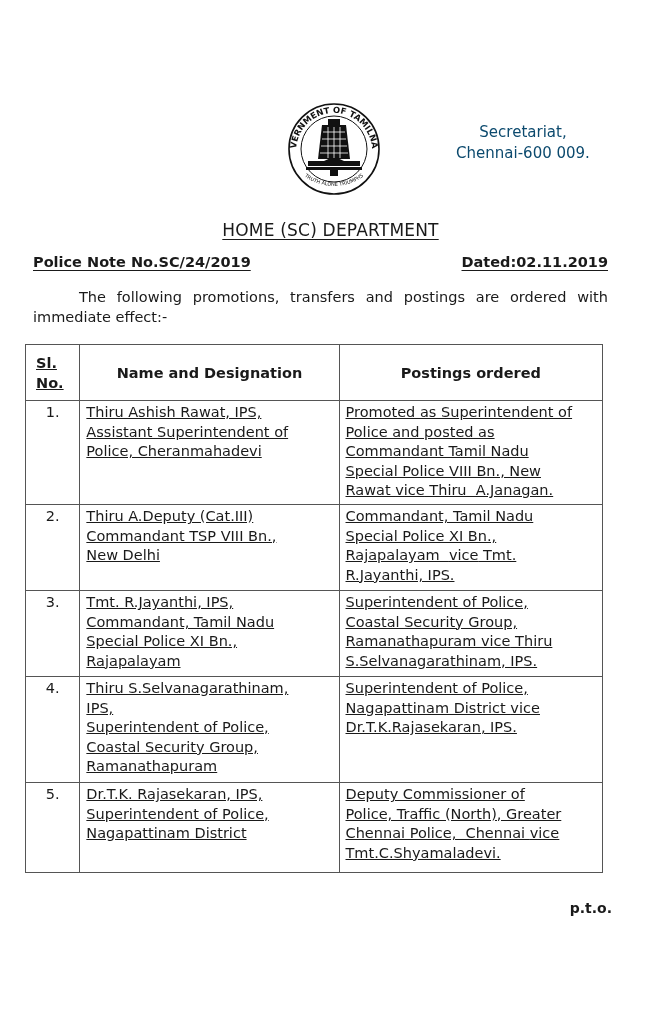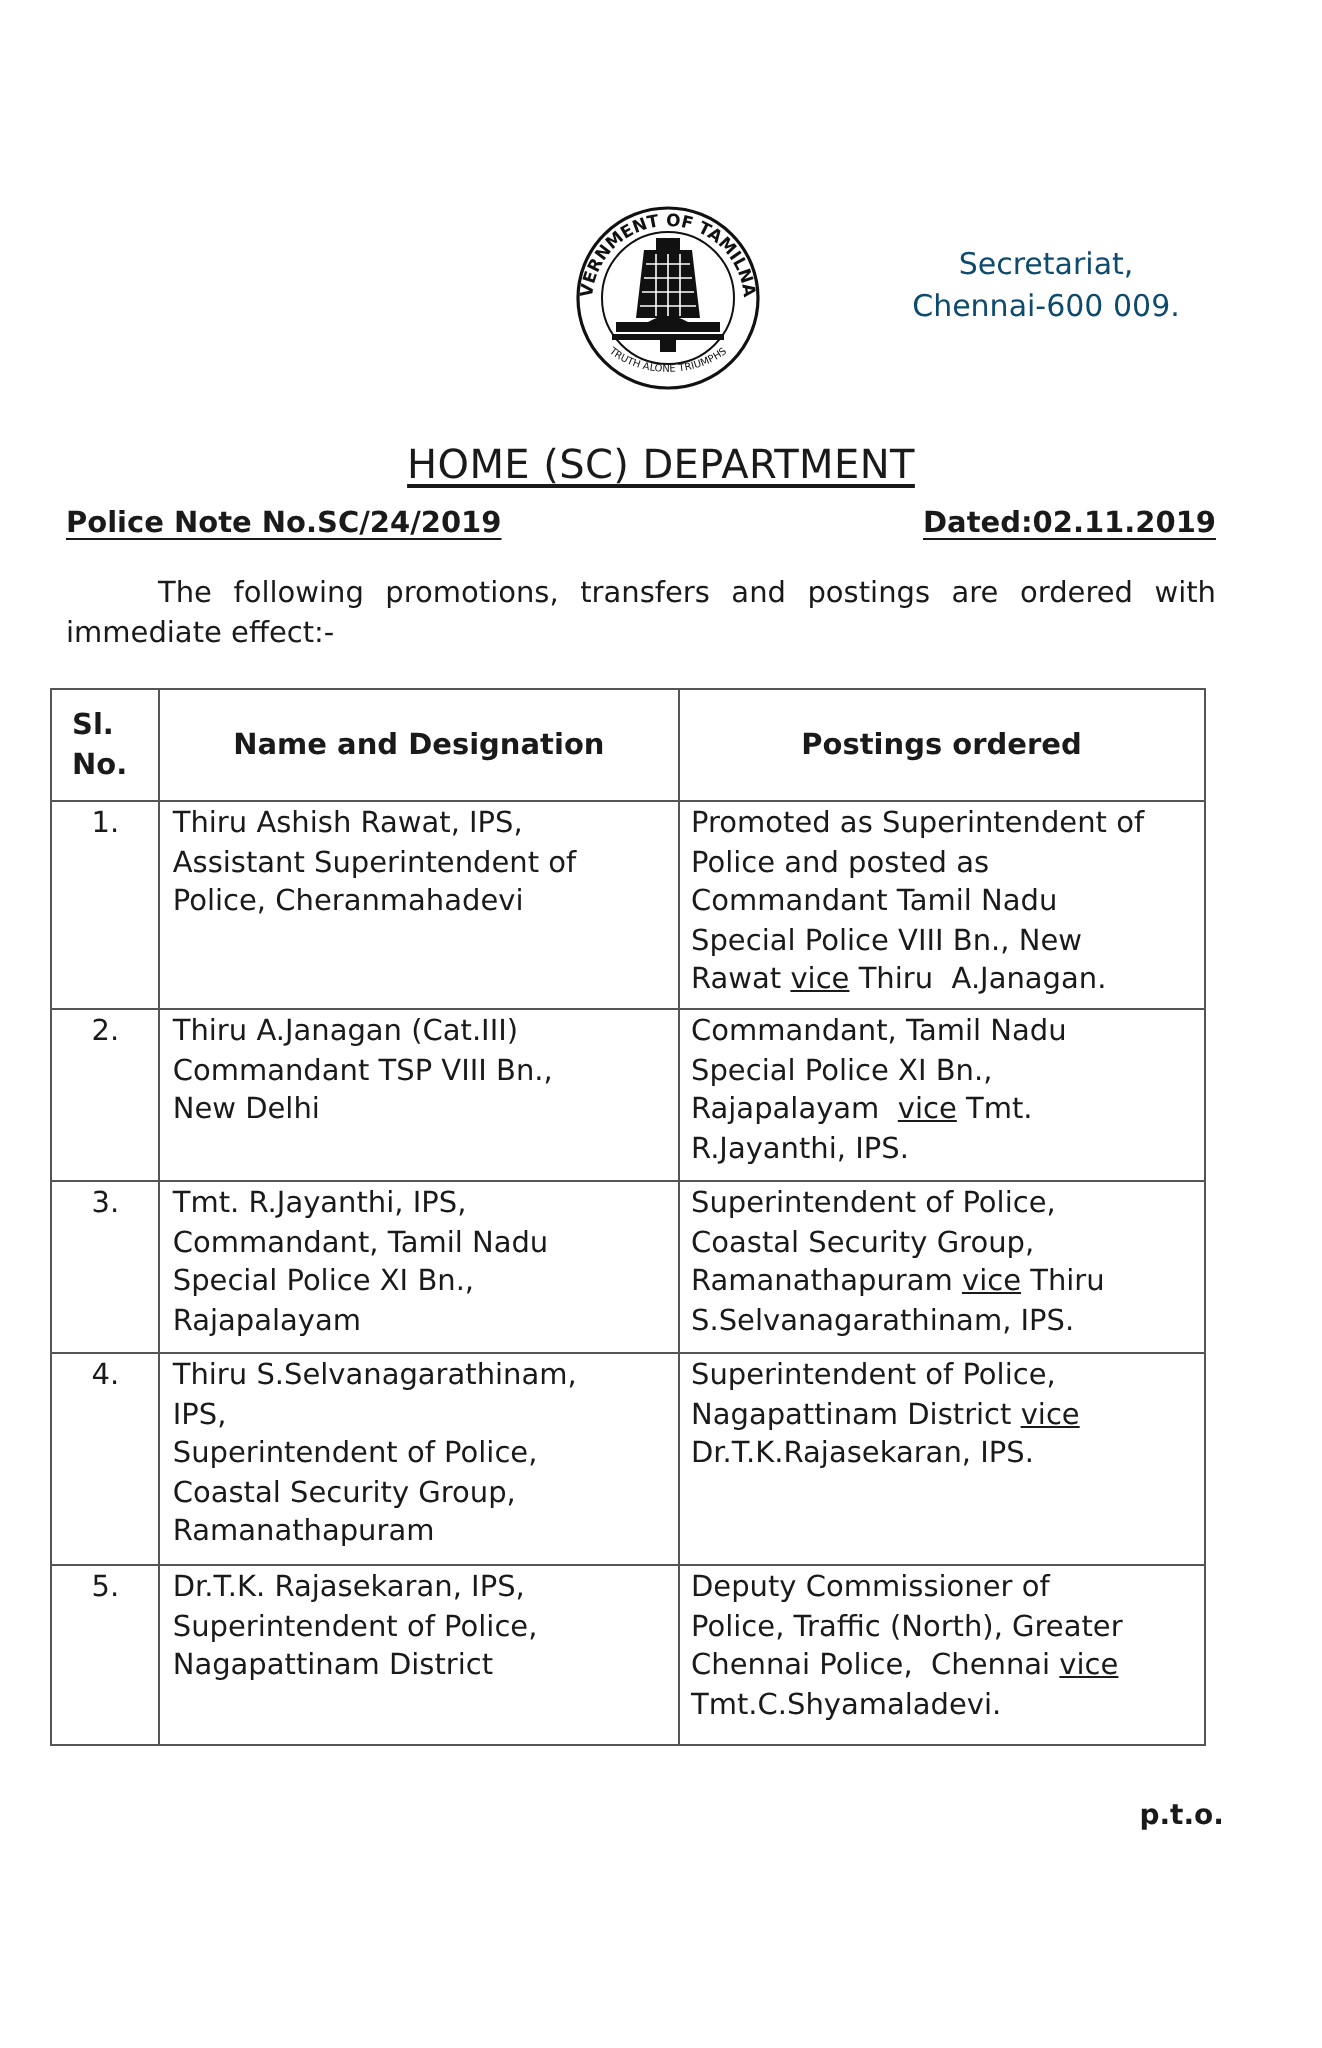--- a/index.html
+++ b/index.html
@@ -3,35 +3,35 @@
 <meta charset="utf-8">
 <style>
   html, body { margin: 0; padding: 0; }
   body {
     width: 661px; height: 1024px; background: #ffffff; position: relative; overflow: hidden;
     font-family: "DejaVu Sans", sans-serif; color: #1a1a1a;
   }
   .emblem { position: absolute; left: 284px; top: 99px; width: 100px; height: 98px; }
   .address { position: absolute; left: 448px; top: 122px; width: 150px; text-align: center; font-size: 15px; line-height: 21px; color: #0c4a6e; }
   .dept { position: absolute; left: 0; width: 661px; top: 220px; text-align: center; }
-  .dept span { font-size: 20px; text-decoration: underline; text-underline-offset: 3px; letter-spacing: 0.2px; color: #1a1a1a; }
+  .dept span { font-size: 17px; text-decoration: underline; text-underline-offset: 3px; letter-spacing: 0.2px; color: #1a1a1a; }
   .note { position: absolute; left: 33px; top: 254px; font-size: 14.5px; font-weight: bold; text-decoration: underline; text-underline-offset: 3px; }
   .dated { position: absolute; right: 53px; top: 254px; font-size: 14.5px; font-weight: bold; text-decoration: underline; text-underline-offset: 3px; }
   .intro { position: absolute; left: 33px; top: 287px; width: 575px; font-size: 14.5px; line-height: 20px; text-align: justify; text-align-last: left; }
   .intro .indent { display: inline-block; width: 46px; }
   table.orders { position: absolute; left: 25px; top: 344px; width: 578px; border-collapse: collapse; font-size: 14.5px; }
   table.orders td, table.orders th { border: 1.3px solid #555; vertical-align: top; padding: 2px 6px 0 6px; line-height: 19.5px; }
   table.orders th { font-weight: bold; vertical-align: middle; text-align: center; height: 53px; }
   table.orders th.sl { text-align: left; padding-left: 10px; }
   .c1 { width: 38px; text-align: center; }
   .c2 { width: 249px; }
   .c3 { width: 252px; }
   .u { text-decoration: underline; }
   .pto { position: absolute; right: 49px; top: 900px; font-size: 14px; font-weight: bold; padding-left: 28px; }
-  .line { display: block; white-space: nowrap; }
+  .line { display: block; white-space: nowrap; text-decoration: underline; }
 </style>
 </head>
 <body>
 
 <svg class="emblem" viewBox="0 0 100 98">
   <defs>
     <path id="arcTop" d="M 12 52 A 38 38 0 0 1 88 52"></path>
     <path id="arcBot" d="M 14 70 A 40 30 0 0 0 86 70"></path>
   </defs>
   <circle cx="50" cy="50" r="45" fill="none" stroke="#111" stroke-width="1.6"></circle>
@@ -101,21 +101,21 @@
           <span class="line">Promoted as Superintendent of</span>
           <span class="line">Police  and posted as</span>
           <span class="line">Commandant Tamil Nadu</span>
           <span class="line">Special Police VIII Bn., New</span>
           <span class="line"><span style="white-space: pre;">Rawat </span><span class="u">vice</span><span style="white-space: pre;"> Thiru  A.Janagan.</span></span>
         </td>
       </tr>
       <tr style="height: 86px;">
         <td class="c1">2.</td>
         <td class="c2">
-          <span class="line">Thiru  A.Janagan (Cat.III)</span>
+          <span class="line">Thiru  A.Deputy (Cat.III)</span>
           <span class="line">Commandant TSP VIII Bn.,</span>
           <span class="line">New Delhi</span>
         </td>
         <td class="c3">
           <span class="line">Commandant, Tamil Nadu</span>
           <span class="line">Special Police XI Bn.,</span>
           <span class="line"><span style="white-space: pre;">Rajapalayam  </span><span class="u">vice</span><span style="white-space: pre;"> Tmt.</span></span>
           <span class="line">R.Jayanthi, IPS.</span>
         </td>
       </tr>

